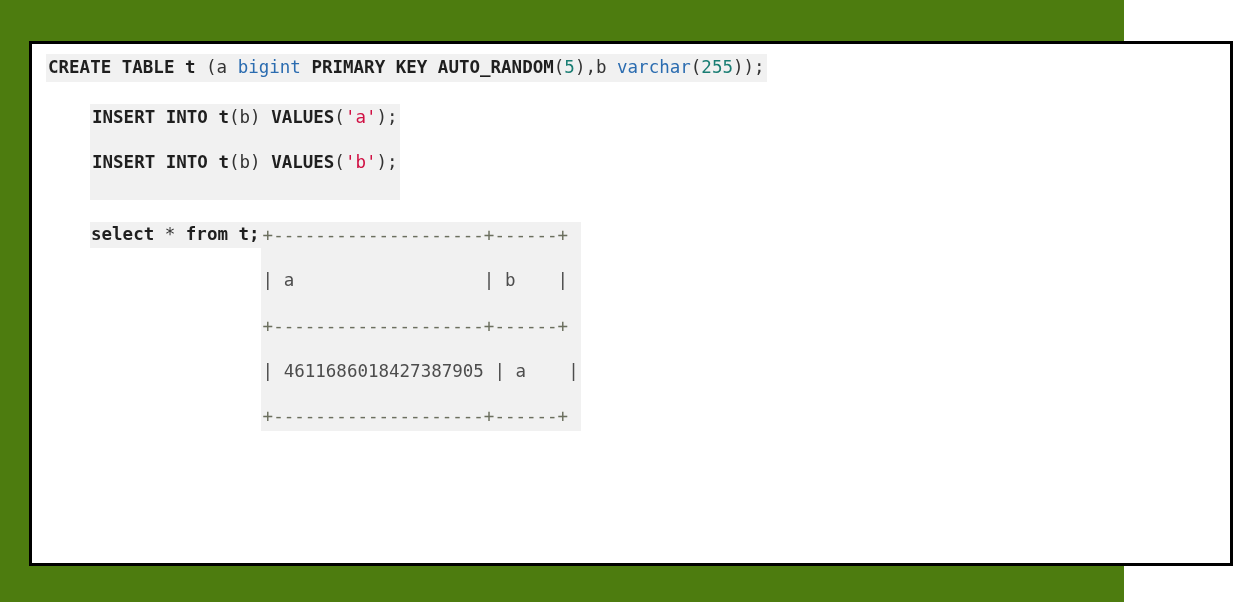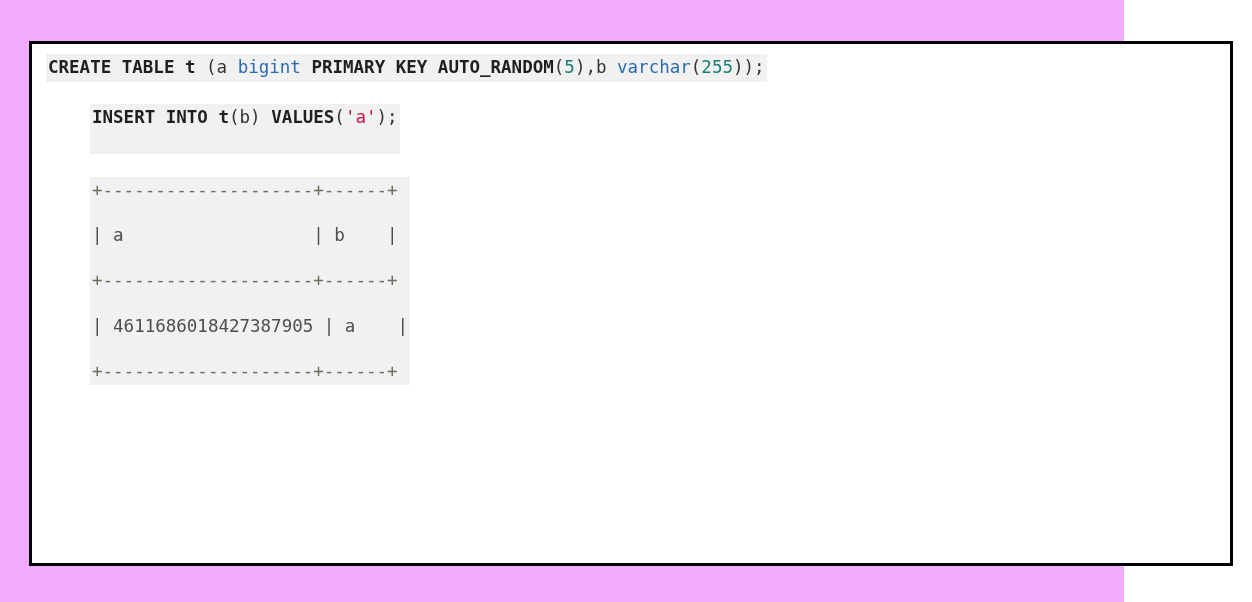--- a/index.html
+++ b/index.html
@@ -12,21 +12,21 @@
     width: 1252px;
     height: 602px;
     font-family: "DejaVu Sans Mono", "Liberation Mono", monospace;
     overflow: hidden;
   }
 
   #canvas {
     position: relative;
     width: 1124px;
     height: 602px;
-    background: #f0abfc;
+    background: #4d7c0f;
   }
 
   
   .frame {
     position: absolute;
     left: 29px;
     top: 41px;
     width: 1204px;
     height: 525px;
     border: 3px solid #000000;
@@ -94,23 +94,24 @@
 <body>
 
 <div id="canvas">
 
   <div class="frame">
     <div class="frame-inner">
 
       <pre class="code-block"><span class="blockhl"><span class="code-line"><span class="kw">CREATE TABLE</span><span class="kw"> </span><span class="kw">t</span><span class="plain"> (</span><span class="plain">a </span><span class="type">bigint</span><span class="kw"> PRIMARY KEY AUTO_RANDOM</span><span class="plain">(</span><span class="num">5</span><span class="plain">),</span><span class="plain">b </span><span class="type">varchar</span><span class="plain">(</span><span class="num">255</span><span class="plain">));</span></span></span></pre>
 
       <pre class="code-block"><span class="blockhl"><span class="code-line"><span class="kw">INSERT INTO</span><span class="kw"> t</span><span class="plain">(b)</span><span class="kw"> VALUES</span><span class="plain">(</span><span class="str">'a'</span><span class="plain">);</span></span>
+<span class="code-line"><span class="kw">INSERT INTO</span><span class="kw"> t</span><span class="plain">(b)</span><span class="kw"> VALUES</span><span class="plain">(</span><span class="str">'b'</span><span class="plain">);</span></span>
 </span></pre>
 
-      <pre class="code-block"><span class="blockhl"><span class="code-line rule">+--------------------+------+</span>
+      <pre class="code-block"><span class="hl"><span class="code-line"><span class="kw">select</span><span class="plain"> * </span><span class="kw">from t;</span></span></span><span class="blockhl"><span class="code-line rule">+--------------------+------+</span>
 <span class="code-line tbl">| a                  | b    |</span>
 <span class="code-line rule">+--------------------+------+</span>
 <span class="code-line tbl">| 4611686018427387905 | a    |</span>
 <span class="code-line rule">+--------------------+------+</span></span></pre>
 
     </div>
   </div>
 
 </div>
 

